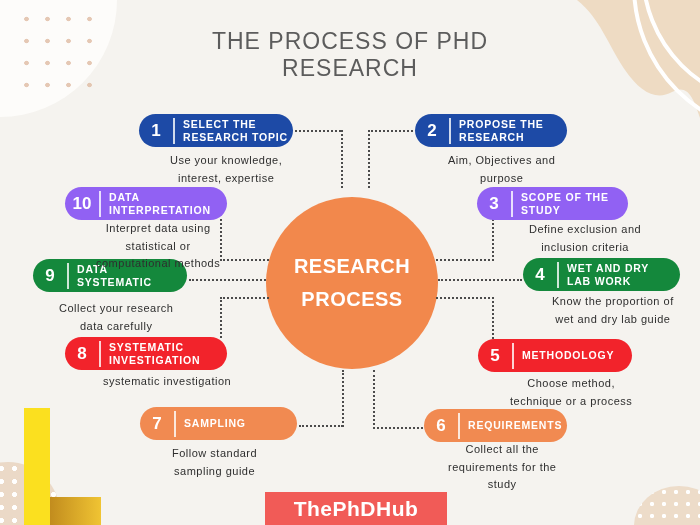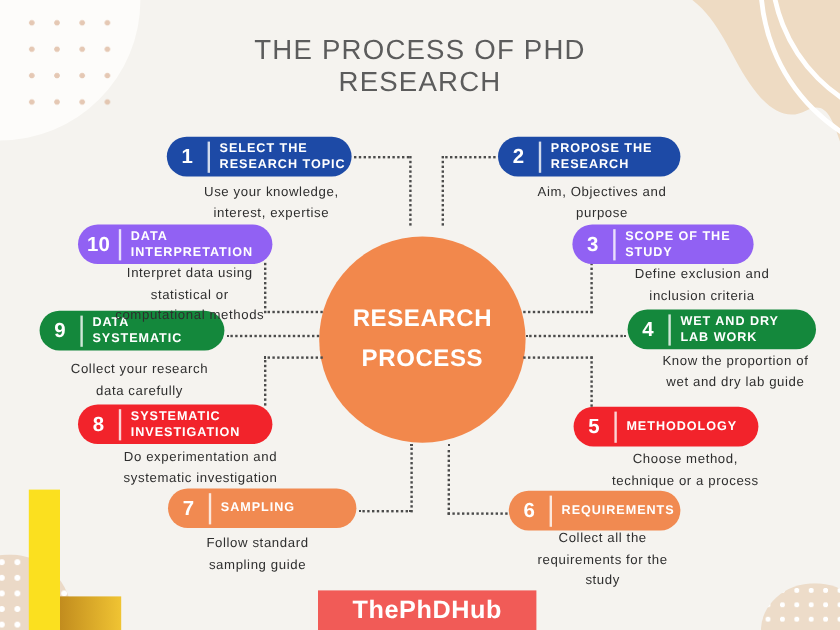--- a/index.html
+++ b/index.html
@@ -182,21 +182,20 @@
 
   <div class="pill" style="left: 65px; top: 337px; width: 162px; background-color: rgb(242, 35, 43);">
     <span class="num">8</span>
     <span class="sep"></span>
     <span class="lbl">
       <span>SYSTEMATIC</span>
         <span>INVESTIGATION</span>
     </span>
   </div>
   <div class="desc" style="left:103px;top:373px;">
-    <span>Do experimentation and</span>
       <span>systematic investigation</span>
   </div>
 
   <div class="pill" style="left: 33px; top: 259px; width: 154px; background-color: rgb(20, 136, 60);">
     <span class="num">9</span>
     <span class="sep"></span>
     <span class="lbl">
       <span>DATA</span>
         <span>SYSTEMATIC</span>
     </span>

